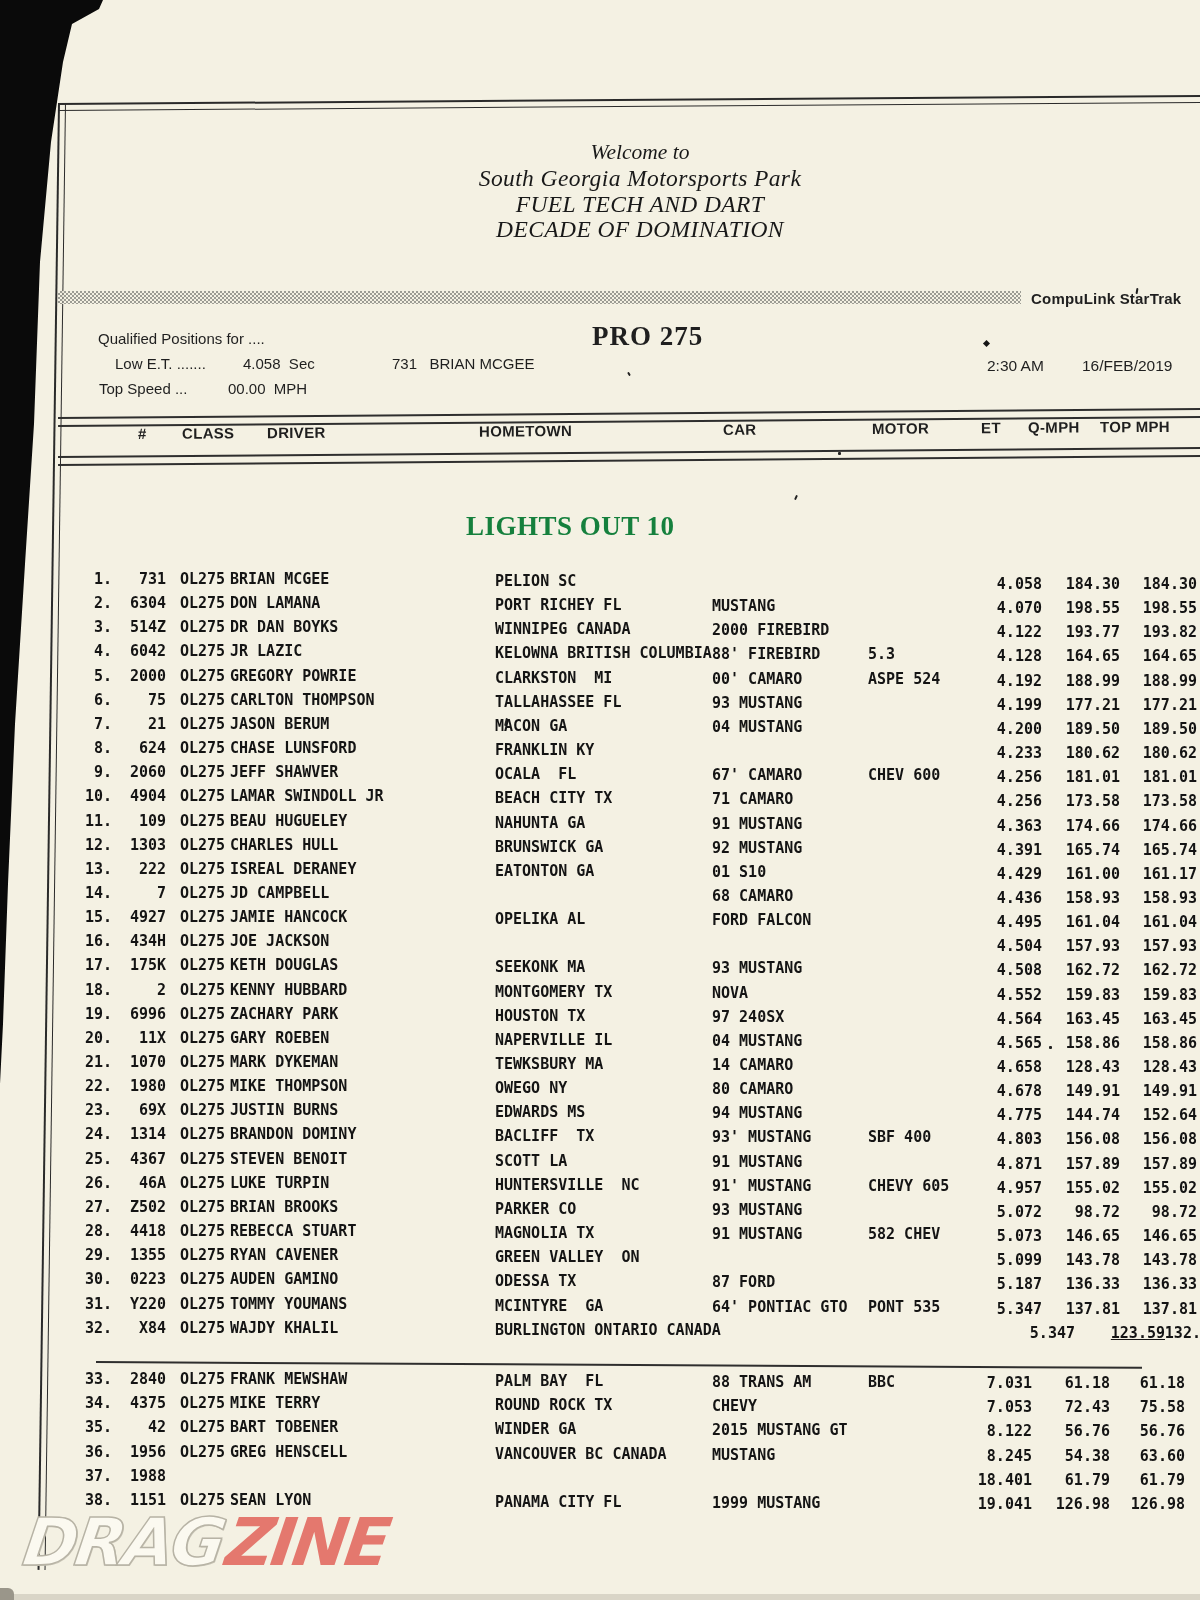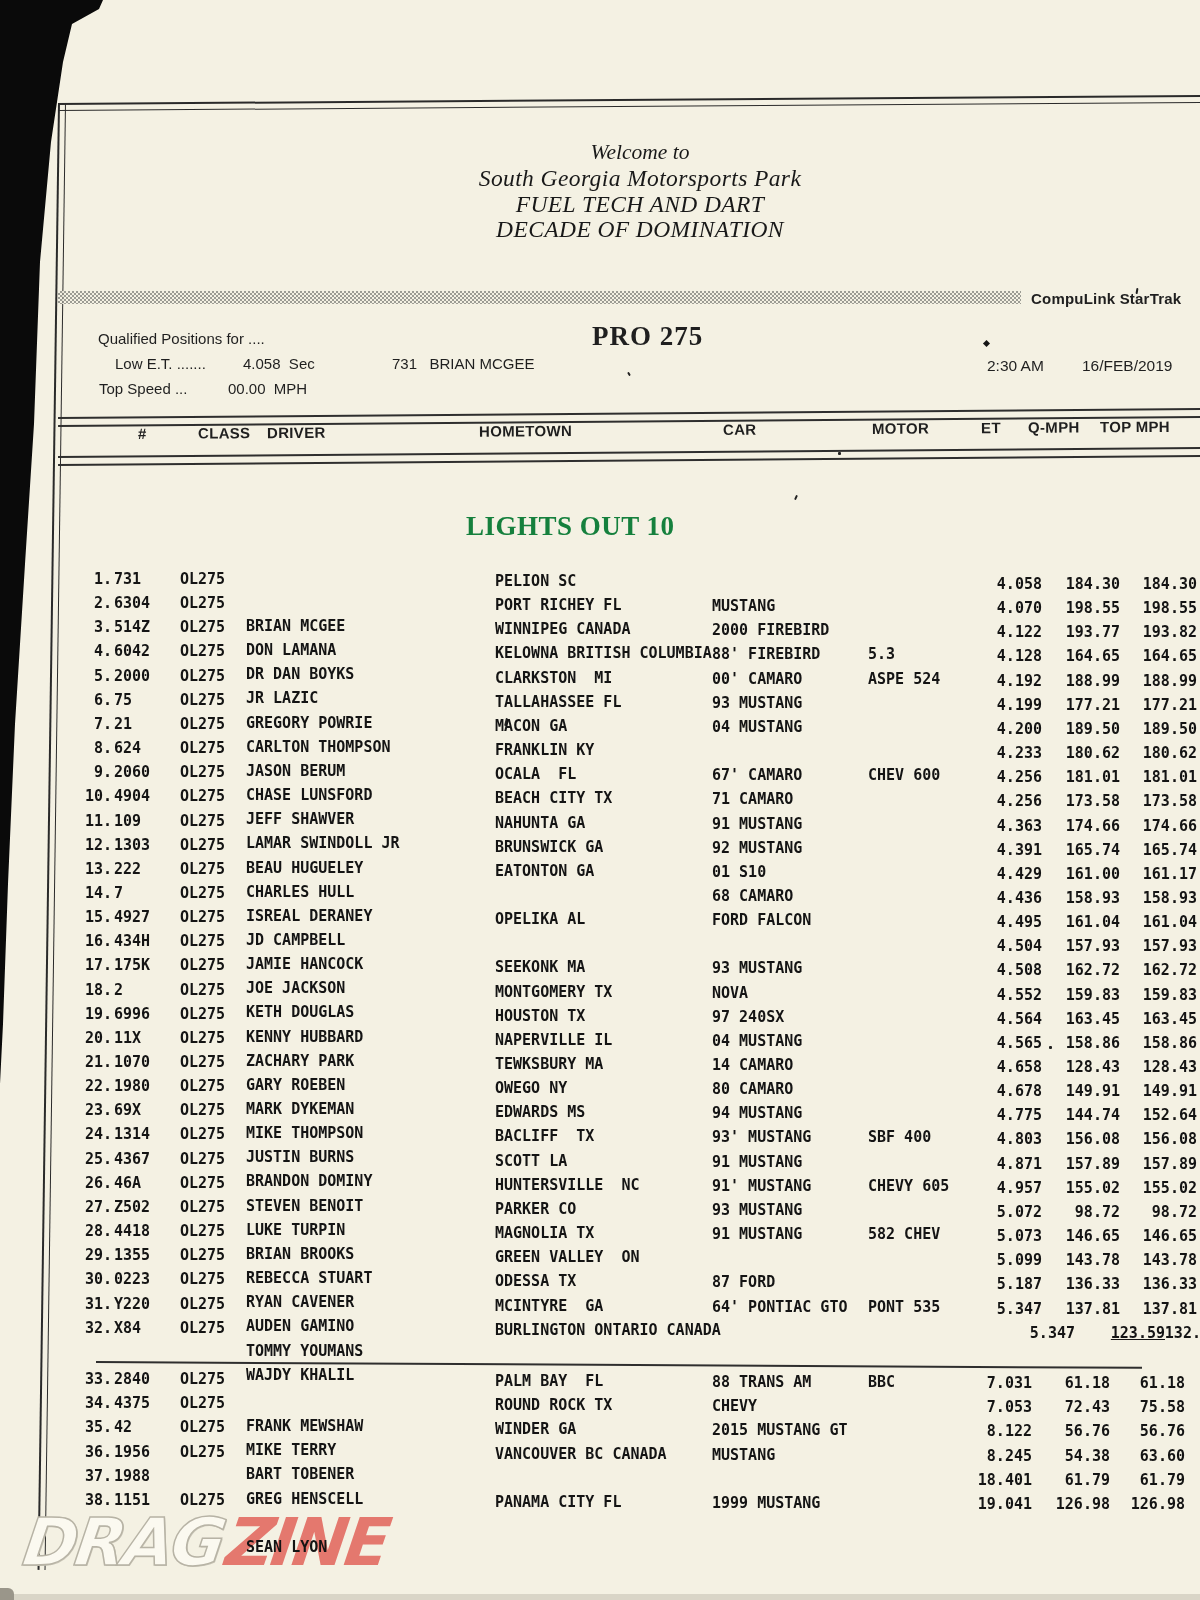--- a/index.html
+++ b/index.html
@@ -51,35 +51,35 @@
   .lowet-value{left:243px;top:355px;}
   .lowet-holder{left:392px;top:355px;}
   .time{left:987px;top:357px;font-size:15.5px;text-align:right;}
   .date{left:1082px;top:357px;font-size:15.5px;}
   .topspeed-label{left:99px;top:380px;}
   .topspeed-value{left:228px;top:380px;}
 
   
   .colhead{position:absolute;top:426px;left:0;width:1200px;transform:rotate(-0.4deg);transform-origin:left top;}
   .colhead span{position:absolute;font-size:15px;font-weight:bold;letter-spacing:.3px;white-space:pre;}
-  .ch0{left:138px;} .ch1{left:182px;margin-left:16px;} .ch2{left:267px;} .ch3{left:479px;} .ch4{left:723px;}
+  .ch0{left:138px;} .ch1{left:182px;} .ch2{left:267px;} .ch3{left:479px;} .ch4{left:723px;}
   .ch5{left:872px;} .ch6{left:981px;} .ch7{left:1028px;} .ch8{left:1100px;}
 
   .section-title{position:absolute;left:466px;top:511px;font-family:"Liberation Serif",serif;
     font-weight:bold;font-size:27px;letter-spacing:.5px;color:#15803d;}
 
   
   #rows{position:absolute;left:0;top:0;width:1200px;height:1600px;z-index:5;}
   .row{position:absolute;left:0;width:1200px;height:22px;
     font-family:"DejaVu Sans Mono",monospace;font-weight:bold;font-size:15px;color:#141414;}
   .row .c{position:absolute;top:0;white-space:pre;}
   .row .pos{left:70px;width:42px;text-align:right;}
-  .row .num{left:114px;width:52px;text-align:left;}
+  .row .num{left:114px;width:52px;text-align:right;}
   .row .cls{left:180px;}
-  .row .driver{left:246px;margin-top:47px;}
+  .row .driver{left:230px;}
   .row .home{left:495px;top:2px;}
   .row .car{left:712px;top:3px;}
   .row .motor{left:868px;top:3px;text-align:right;}
   .row .et{left:962px;width:80px;text-align:right;top:5px;}
   .row .q{left:1040px;width:80px;text-align:right;top:5px;}
   .row .top{left:1117px;width:80px;text-align:right;top:5px;}
   .row.late .et{left:952px;top:4px;}
   .row.late .q{left:1030px;top:4px;}
   .row.late .top{left:1105px;top:4px;}
   .row.r32 .et{left:995px;}

